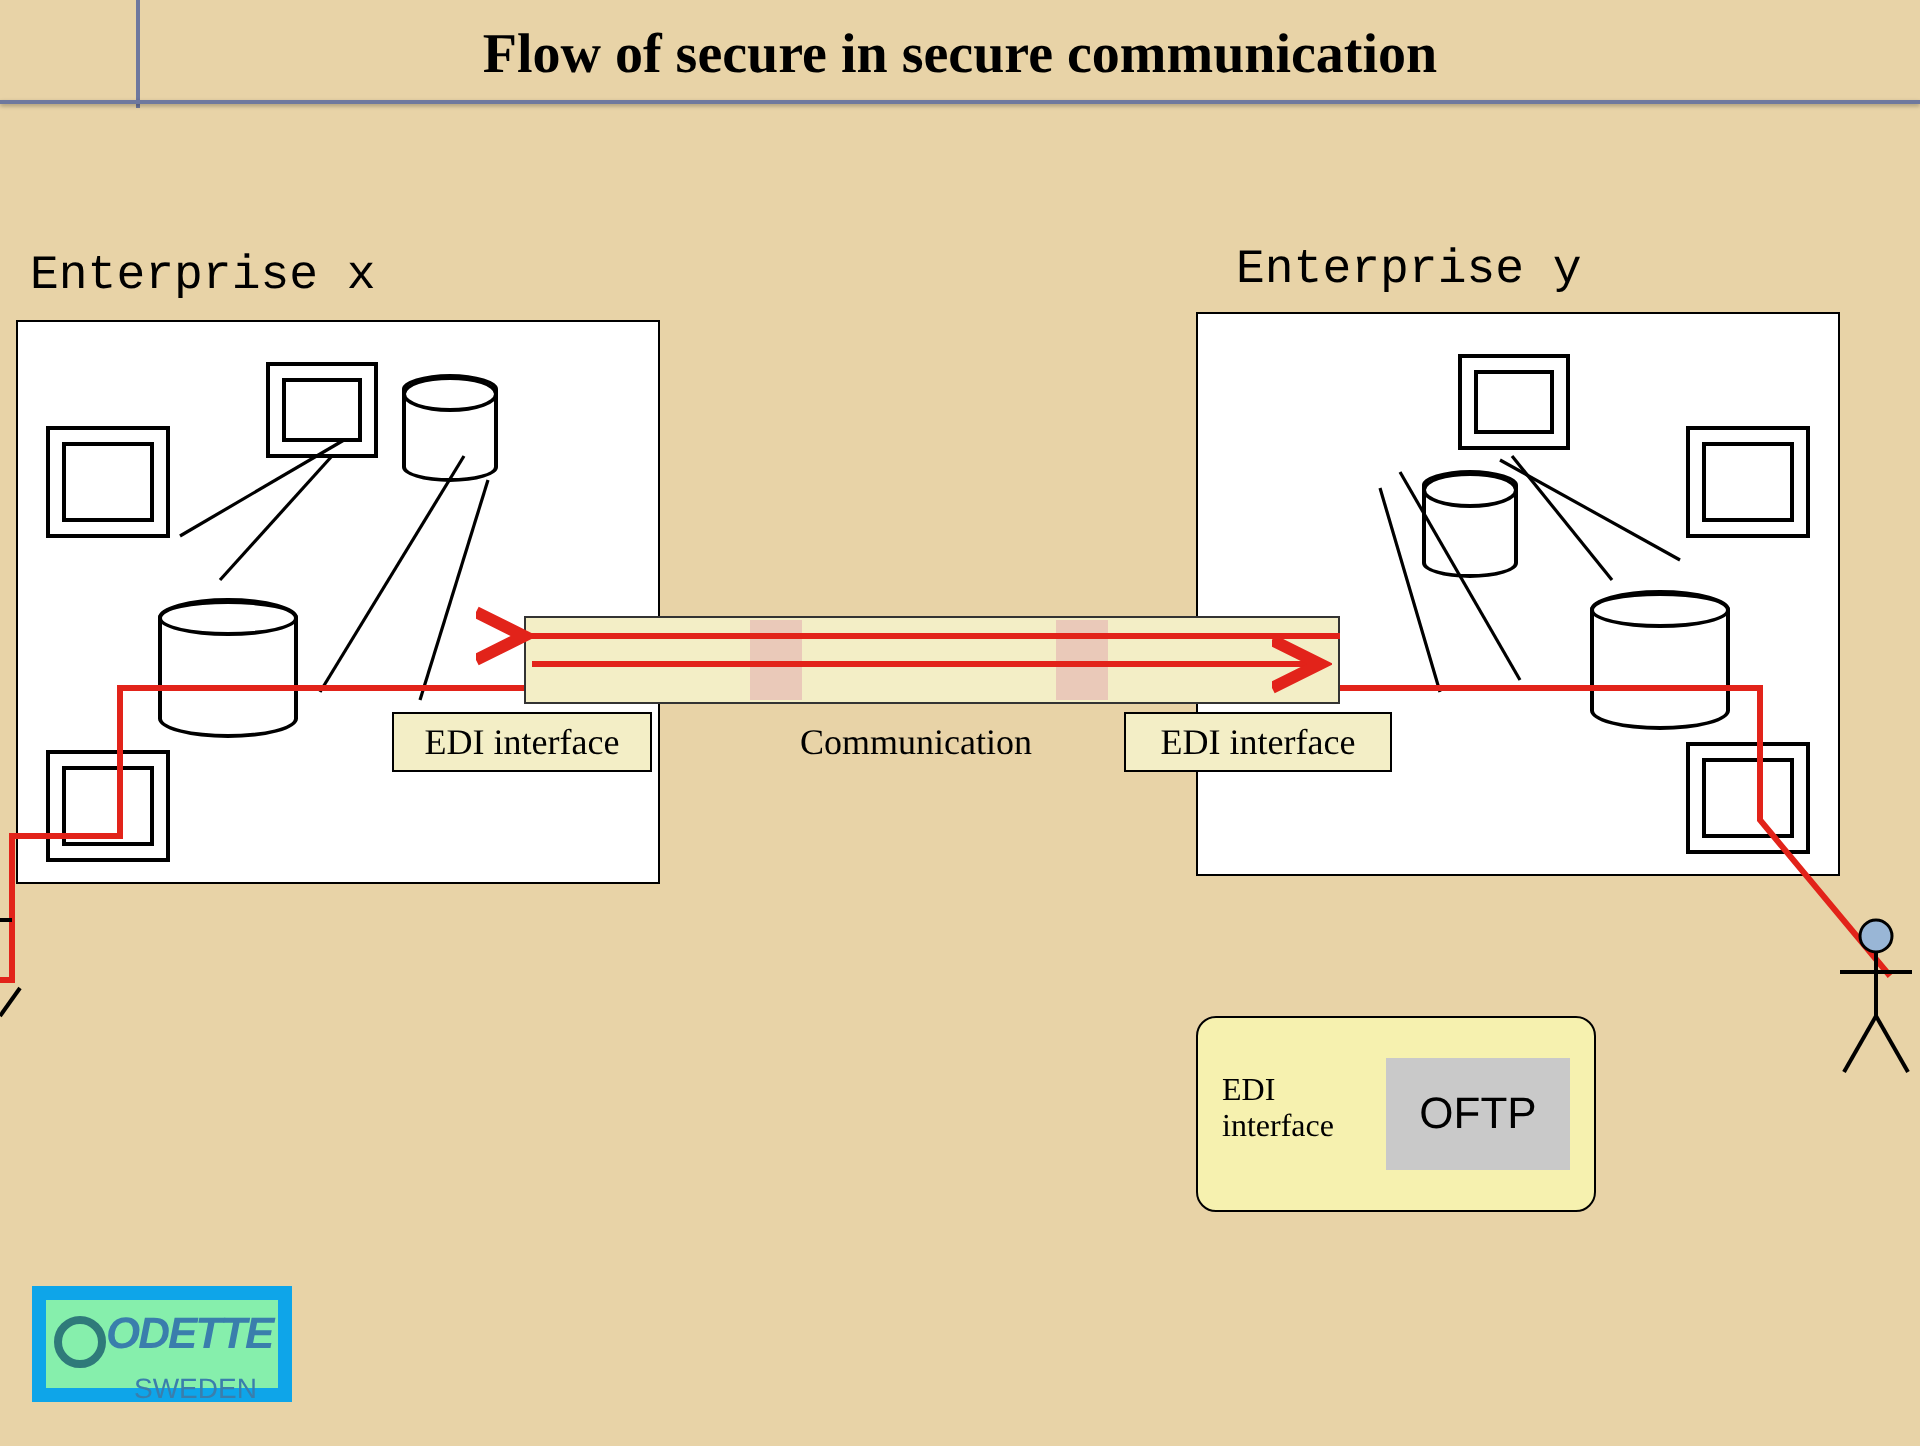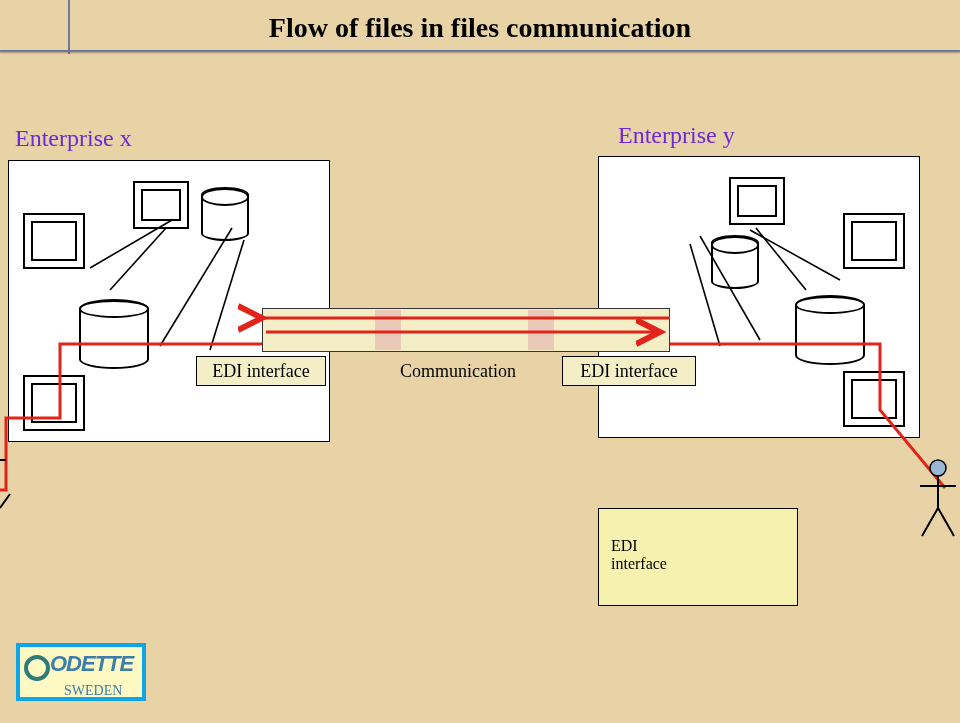--- a/index.html
+++ b/index.html
@@ -34,21 +34,22 @@
     position: absolute;
     top: 0;
     left: 68px;
     width: 2px;
     height: 54px;
     background: #6e789e;
   }
   .enterprise-label {
     position: absolute;
     font-size: 24px;
-    color: #6d28d9;
+    color: #000000;
+    font-family: Liberation Mono, monospace;
   }
   .enterprise-box {
     position: absolute;
     background: #fff;
     border: 1px solid #000;
   }
   .monitor {
     position: absolute;
     border: 2px solid #000;
     background: #fff;
@@ -123,22 +124,22 @@
   }
   .stick {
     position: absolute;
   }
   .logo {
     position: absolute;
     left: 16px;
     bottom: 22px;
     width: 130px;
     height: 58px;
-    background: #fef9c3;
-    border: 4px solid #0ea5e9;
+    background: #86efac;
+    border: 7px solid #0ea5e9;
   }
   .logo-circle {
     position: absolute;
     left: 4px;
     top: 8px;
     width: 26px;
     height: 26px;
     border: 4px solid #2f7a7a;
     border-radius: 50%;
   }
@@ -150,31 +151,31 @@
     font-weight: 900;
     font-size: 22px;
     font-style: italic;
     letter-spacing: -1px;
     color: #3a7eac;
   }
   .logo-sweden {
     position: absolute;
     left: 44px;
     top: 36px;
-    font-family: Liberation Serif, serif;
+    font-family: Liberation Sans, sans-serif;
     font-size: 14px;
     color: #3a7eac;
     text-align: center;
   }
 </style>
 </head>
 <body>
 
 <div class="vert-line"></div>
-<div class="title">Flow of files in files communication</div>
+<div class="title">Flow of secure in secure communication</div>
 <div class="title-underline"></div>
 
 <div class="enterprise-label" style="left:15px; top:125px;">Enterprise x</div>
 <div class="enterprise-label" style="left:618px; top:122px;">Enterprise y</div>
 
 <div class="enterprise-box" style="left:8px; top:160px; width:322px; height:282px;">
   <div class="monitor" style="left:124px; top:20px; width:56px; height:48px;"></div>
   <div class="db" style="left:192px; top:26px; width:48px; height:54px;"></div>
   <div class="monitor" style="left:14px; top:52px; width:62px; height:56px;"></div>
   <div class="db" style="left:70px; top:138px; width:70px; height:70px;"></div>
@@ -225,23 +226,24 @@
   <line x1="0" y1="460" x2="6" y2="460" stroke="#000" stroke-width="2"></line>
   <line x1="0" y1="508" x2="10" y2="494" stroke="#000" stroke-width="2"></line>
 </svg>
 
 <div class="edi-box" style="left:196px; top:356px; width:130px; height:30px;">EDI interface</div>
 
 <div class="edi-box" style="left:386px; top:356px; width:144px; height:30px; border:none; background:transparent;">Communication</div>
 
 <div class="edi-box" style="left:562px; top:356px; width:134px; height:30px;">EDI interface</div>
 
-<div class="oftp-outer" style="left:598px; top:508px; width:200px; height:98px;">
+<div class="oftp-outer" style="left:598px; top:508px; width:200px; height:98px;border-radius:10px;">
   <div class="oftp-label" style="left:12px; top:28px; white-space:pre-line;">EDI
 interface</div>
+  <div class="oftp-inner" style="left:94px; top:20px; width:92px; height:56px;">OFTP</div>
 </div>
 
 <svg class="stick" style="left:916px; top:458px; width:44px; height:82px;">
   <circle cx="22" cy="10" r="8" fill="#99b6d6" stroke="#000" stroke-width="1.5"></circle>
   <line x1="22" y1="18" x2="22" y2="50" stroke="#000" stroke-width="2"></line>
   <line x1="4" y1="28" x2="40" y2="28" stroke="#000" stroke-width="2"></line>
   <line x1="22" y1="50" x2="6" y2="78" stroke="#000" stroke-width="2"></line>
   <line x1="22" y1="50" x2="38" y2="78" stroke="#000" stroke-width="2"></line>
 </svg>
 

